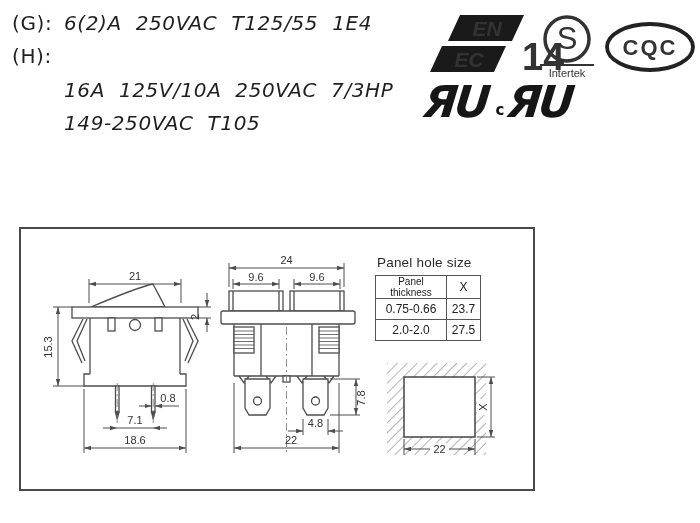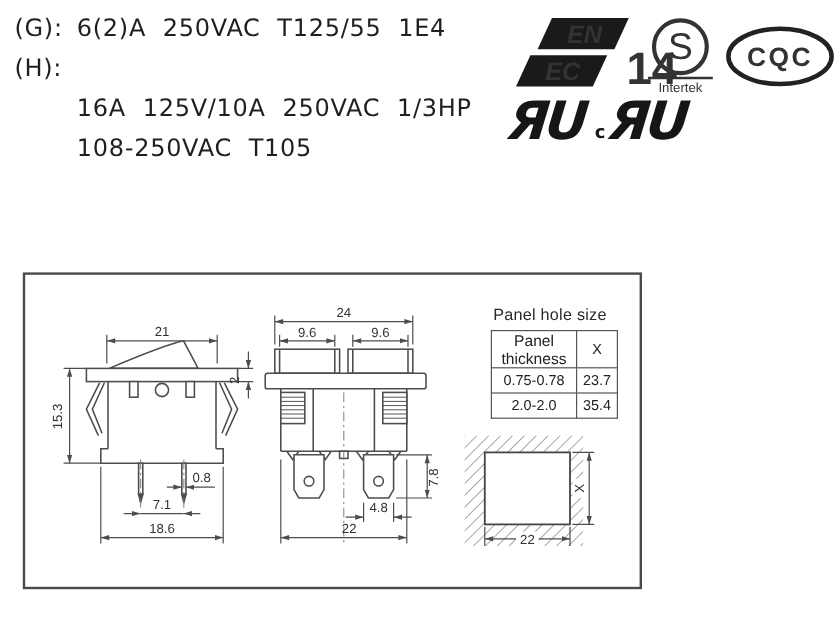--- a/index.html
+++ b/index.html
@@ -7,45 +7,45 @@
   body { width:700px; height:523px; overflow:hidden;
          font-family:"Liberation Sans", sans-serif; }
   #stage { position:relative; width:700px; height:523px; background:#fff; }
 
   
   #ratings { position:absolute; left:12px; top:6px;
              font-family:"DejaVu Sans", sans-serif;
              font-size:20px; color:#1f1f1f; letter-spacing:0.6px; }
   .rline { display:flex; height:33.5px; align-items:center; white-space:pre; }
   .rlabel { display:inline-block; width:52px; }
-  .rtext  { word-spacing:7px; }
+  .rtext  { word-spacing:7px;font-style:italic; }
 
   
   .cert { position:absolute; }
   #ul-row { position:absolute; left:424px; top:82px; display:flex; align-items:flex-end; }
   .ul-glyph { font-family:"DejaVu Sans", sans-serif; font-weight:bold; font-style:italic;
               font-size:44px; line-height:0.92; color:#161616; letter-spacing:-3px;
               display:inline-block; transform:skewX(-6deg); }
   .ul-c { font-family:"DejaVu Sans", sans-serif; font-size:15px; font-weight:bold;
           color:#161616; margin:0 3px 3px 8px; }
 
   
   #drawbox { position:absolute; left:19px; top:227px; width:516px; height:264px;
              border:2px solid #4a4a4a; background:#fff; }
   .absv { position:absolute; }
 
   
-  #ph-wrap { position:absolute; left:388px; top:26px; width:120px; color:#222; }
+  #ph-wrap { position:absolute; left:354px; top:26px; width:120px; color:#222; }
   #ph-title { font-size:13.5px; color:#2a2a2a; margin:0 0 5px 2px; letter-spacing:0.2px; }
   table.ph { border-collapse:collapse; }
   table.ph td { border:1px solid #555; text-align:center; vertical-align:middle;
                 color:#222; background:#fff; }
   td.c1 { width:71px; } td.c2 { width:34px; }
   tr.hd td { height:19px; font-size:12px; }
-  tr.hd td.c1 { font-size:13px; }
+  tr.hd td.c1 { font-size:10px; }
   tr.dr td { height:21px; font-size:12px; }
 
   
   svg text { font-family:"Liberation Sans", sans-serif; fill:#333; }
   .dimtxt { font-size:11px; }
 </style>
 </head>
 <body>
 
 <svg width="0" height="0" style="position:absolute" aria-hidden="true">
@@ -67,25 +67,25 @@
   <div id="ratings">
     <div class="rline">
       <span class="rlabel">(G):</span>
       <span class="rtext">6(2)A 250VAC T125/55 1E4</span>
     </div>
     <div class="rline">
       <span class="rlabel">(H):</span>
     </div>
     <div class="rline">
       <span class="rlabel"></span>
-      <span class="rtext">16A 125V/10A 250VAC 1/3HP</span>
+      <span class="rtext">16A 125V/10A 250VAC 7/3HP</span>
     </div>
     <div class="rline">
       <span class="rlabel"></span>
-      <span class="rtext">108-250VAC T105</span>
+      <span class="rtext">149-250VAC T105</span>
     </div>
   </div>
 
   <svg class="cert" style="left:424px; top:13px" width="140" height="64" viewBox="0 0 140 64">
     <polygon points="36,2 100,2 88,28 24,28" fill="#1a1a1a"></polygon>
     <polygon points="18,33 82,33 70,59 6,59" fill="#1a1a1a"></polygon>
     <text x="63" y="23" font-size="21" font-weight="bold" font-style="italic" fill="#ffffff" text-anchor="middle">EN</text>
     <text x="45" y="54" font-size="21" font-weight="bold" font-style="italic" fill="#ffffff" text-anchor="middle">EC</text>
     <text x="98" y="57" font-size="38" font-weight="bold" fill="#111" text-anchor="start">14</text>
   </svg>
@@ -202,26 +202,26 @@
 
     <div id="ph-wrap">
       <div id="ph-title">Panel hole size</div>
       <table class="ph">
         <tbody>
             <tr class="hd">
           <td class="c1">Panel thickness</td>
           <td class="c2">X</td>
         </tr>
         <tr class="dr">
-          <td class="c1">0.75-0.78</td>
+          <td class="c1">0.75-0.66</td>
           <td class="c2">23.7</td>
         </tr>
         <tr class="dr">
           <td class="c1">2.0-2.0</td>
-          <td class="c2">35.4</td>
+          <td class="c2">27.5</td>
         </tr>
       </tbody>
         </table>
     </div>
 
     <svg class="absv" style="left:366px; top:134px" width="118" height="102" viewBox="0 0 118 102">
       <rect x="0" y="0" width="99" height="92" fill="url(#hatchp)"></rect>
       <rect x="17" y="14" width="71" height="60" fill="#ffffff" stroke="#444" stroke-width="1.5"></rect>
       <g stroke="#4d4d4d" stroke-width="1" fill="none">
         <path d="M17,76 V92 M88,76 V92"></path>

